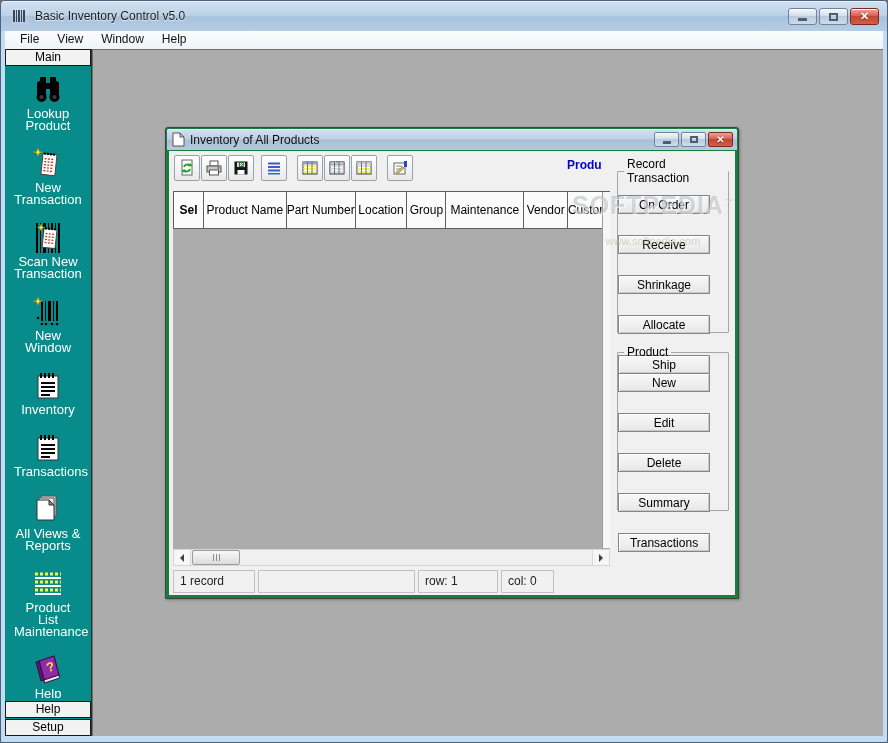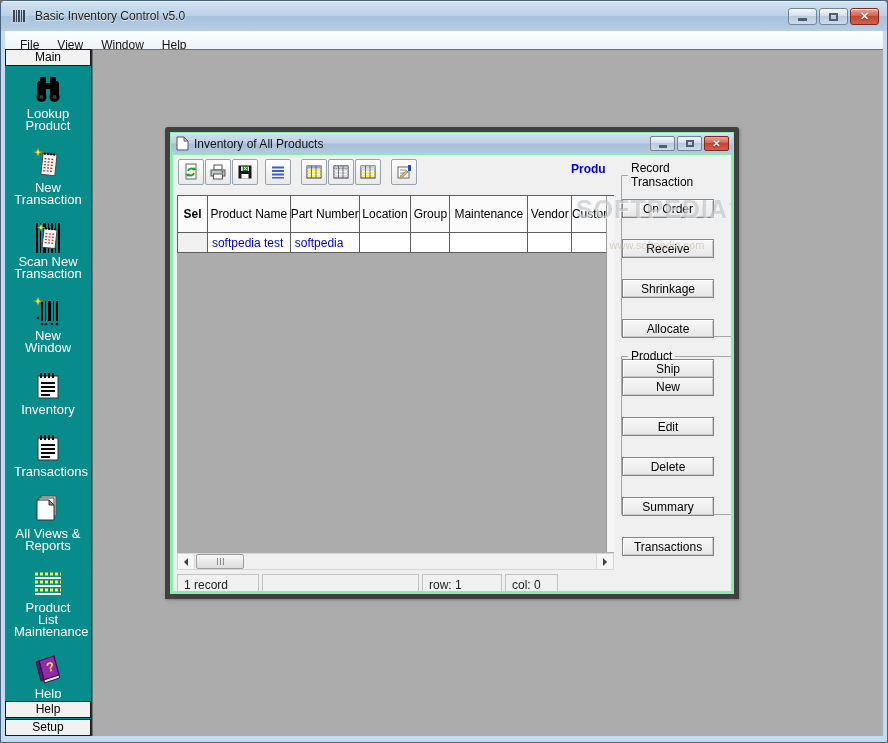--- a/index.html
+++ b/index.html
@@ -17,21 +17,21 @@
     background:linear-gradient(#F4F8FB,#D3DFEC 45%,#BACBDD 50%,#CEDcea 100%);
     display:flex; align-items:center; justify-content:center; box-shadow:inset 0 1px 0 #fff; }
   .win-btn.close { background:linear-gradient(#EFA49B,#D6614E 45%,#C24731 50%,#D0604B 100%); border-color:#7C2A1D; }
   .glyph-min { width:9px; height:3px; background:#4D5E70; margin-top:6px; }
   .glyph-max { width:9px; height:8px; border:2px solid #4D5E70; background:transparent; }
   .glyph-close { color:#fff; font-weight:bold; font-size:11px; line-height:13px; text-shadow:0 1px 1px #7A2418; }
 
   
   .menubar { position:absolute; top:30px; left:4px; right:4px; height:24px;
     background:linear-gradient(#FBFDFE,#EAF1F8); border-bottom:1px solid #D7DFE9;
-    display:flex; align-items:flex-end; padding-left:6px; }
+    display:flex; align-items:flex-start; padding-left:6px; }
   .menu-item { padding:1px 9px 2px; color:#111; }
 
   
   .app-client { position:absolute; top:48px; left:4px; right:4px; bottom:6px; background:#ACACAC; }
 
   
   .sidebar { position:absolute; left:0; top:0; bottom:0; width:87px; background:#088B8B; border-right:1px solid #2E2E2E; }
   .side-tab { height:17px; background:#F2F2F2; border:1px solid #1A1A1A; text-align:center; line-height:15px; color:#000; cursor:default; }
   .side-tab.main { position:absolute; top:0; left:0; right:0; }
   .side-tab.lists { position:absolute; bottom:18px; left:0; right:0; }
@@ -41,21 +41,21 @@
   .side-item:first-child { margin-top:8px; }
   .side-item .icon { height:32px; display:flex; align-items:center; justify-content:center; }
   .side-label { color:#FFFFFF; font-size:13px; line-height:12px; text-align:center; width:68px; margin-top:2px; }
 
   
   .mdi { position:absolute; left:87px; top:0; right:0; bottom:0; background:#ACACAC;
     border-top:1px solid #6F6F6F; border-left:1px solid #6F6F6F; }
 
   
   .inner-window { position:absolute; left:72px; top:77px; width:574px; height:472px;
-    background:#86efac; border:5px solid #404040; border-radius:3px 3px 0 0; box-shadow:1px 1px 3px rgba(0,0,0,.3); }
+    background:#15803d; border:1px solid #404040; border-radius:3px 3px 0 0; box-shadow:1px 1px 3px rgba(0,0,0,.3); }
   .iw-titlebar { height:21px; margin:1px 1px 0; border-radius:2px 2px 0 0;
     background:linear-gradient(#D2E1F0 0%,#BCD0E4 48%,#A9BFD7 52%,#B5CAE0 100%);
     display:flex; align-items:center; padding:0 5px; box-shadow:inset 0 1px 0 #E6F0FA; }
   .iw-title { margin-left:5px; color:#111; }
   .iw-buttons { position:absolute; right:5px; top:4px; display:flex; gap:2px; }
   .iw-btn { width:25px; height:15px; border:1px solid #70839A; border-radius:2px;
     background:linear-gradient(#F4F8FB,#D3DFEC 45%,#BACBDD 50%,#CEDCEA 100%);
     display:flex; align-items:center; justify-content:center; }
   .iw-btn.close { background:linear-gradient(#EFA49B,#D6614E 45%,#C24731 50%,#D0604B 100%); border-color:#7C2A1D; }
   .iw-btn .glyph-min { width:8px; height:3px; margin-top:5px; }
@@ -459,30 +459,20 @@
             <div class="grid-head">
               <div class="gh-cell sel c0">Sel</div>
               <div class="gh-cell c1">Product Name</div>
               <div class="gh-cell c2">Part Number</div>
               <div class="gh-cell c3">Location</div>
               <div class="gh-cell c4">Group</div>
               <div class="gh-cell c5">Maintenance</div>
               <div class="gh-cell c6">Vendor</div>
               <div class="gh-cell c7">Custom</div>
             </div>
-            <div class="grid-row">
-              <div class="gd-cell sel c0"></div>
-              <div class="gd-cell c1">softpedia test</div>
-              <div class="gd-cell c2">softpedia</div>
-              <div class="gd-cell c3"></div>
-              <div class="gd-cell c4"></div>
-              <div class="gd-cell c5"></div>
-              <div class="gd-cell c6"></div>
-              <div class="gd-cell c7"></div>
-            </div>
             <div class="vstrip"></div>
           </div>
 
           <div class="hscroll">
             <div class="hs-btn left">
                 <span class="tri-left"></span>
               </div>
             <div class="hs-thumb">
                 <i></i>
                 <i></i>

